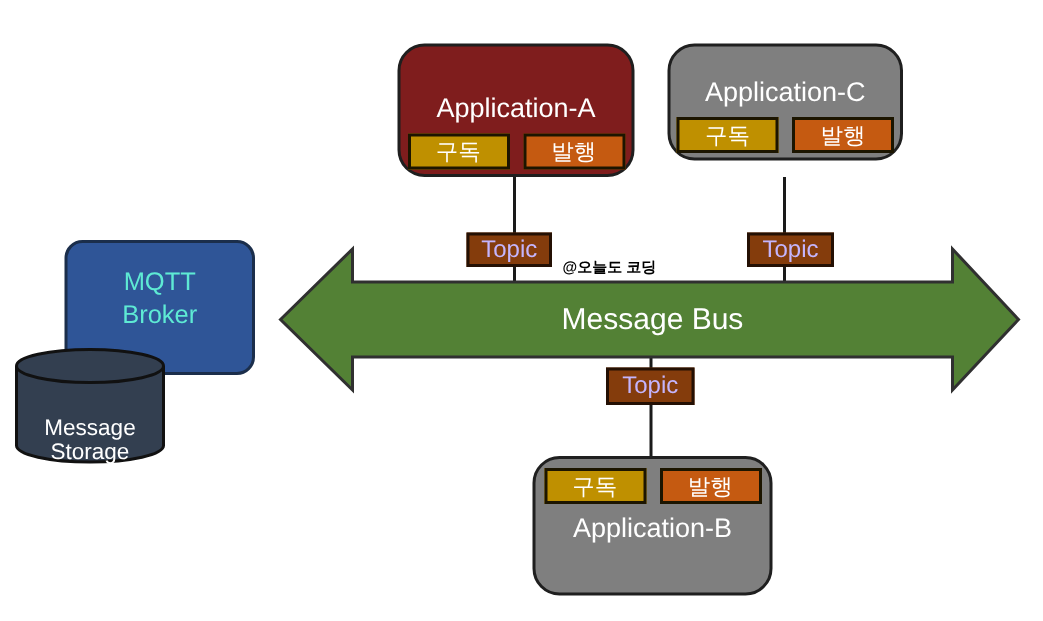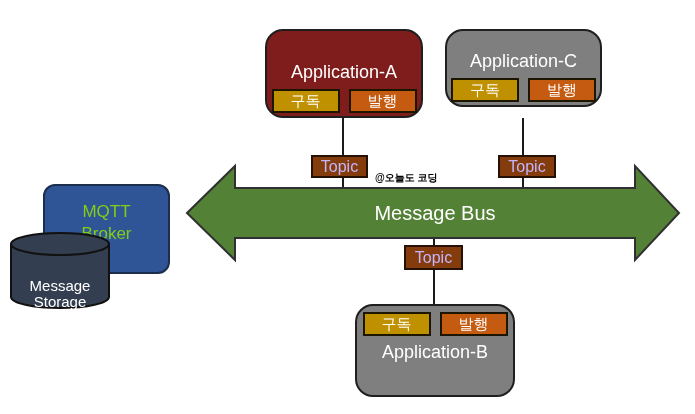--- a/index.html
+++ b/index.html
@@ -53,23 +53,23 @@
   }
   .watermark {
     position:absolute; left:375px; top:171px; width:126px;
     text-align:left; color:#000000; font-size:10px; font-weight:bold;
   }
 
   
   .broker {
     position:absolute; left:43px; top:160px; width:127px; height:90px;
     border:2px solid #1b2e4b; border-radius:12px; box-sizing:border-box;
-    color:#84cc16; font-size:17px; line-height:22px;
+    color:#5eead4; font-size:17px; line-height:22px;
     display:flex; flex-direction:column; align-items:center; justify-content:center;
-    padding-bottom:12px; text-align:center;margin-top:24px;
+    padding-bottom:12px; text-align:center;
   }
 
   
   .storage-label {
     position:absolute; left:8px; top:278px; width:104px;
     text-align:center; color:#ffffff; font-size:15px; line-height:16px;
   }
 </style>
 </head>
 <body>

